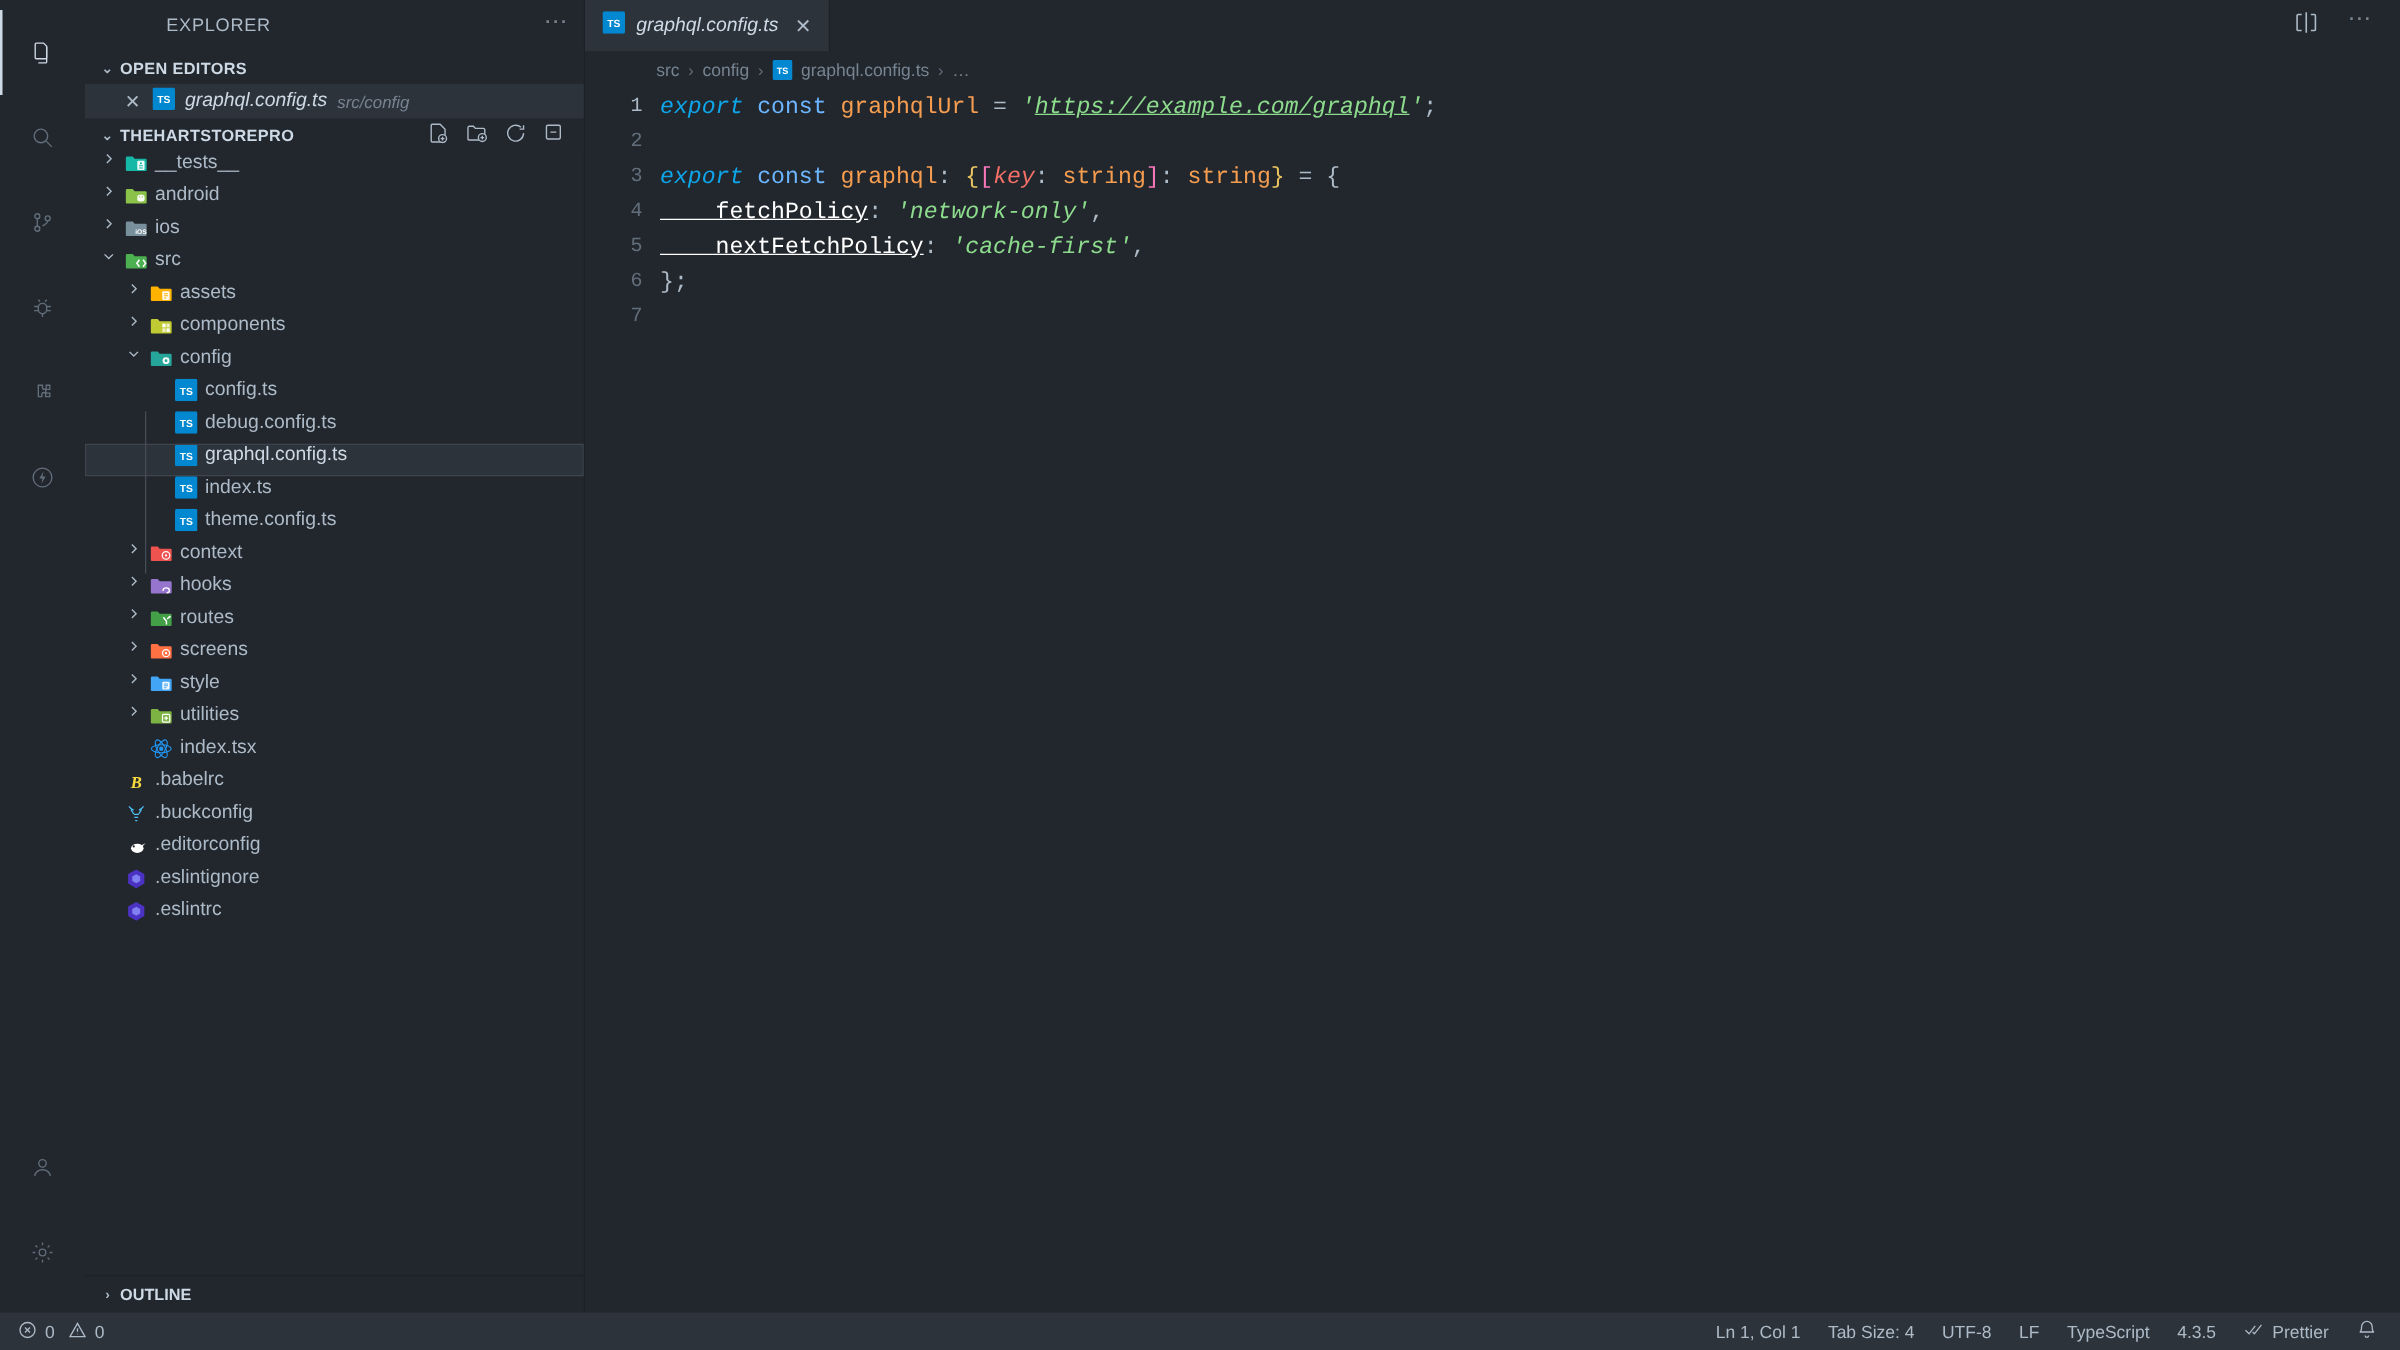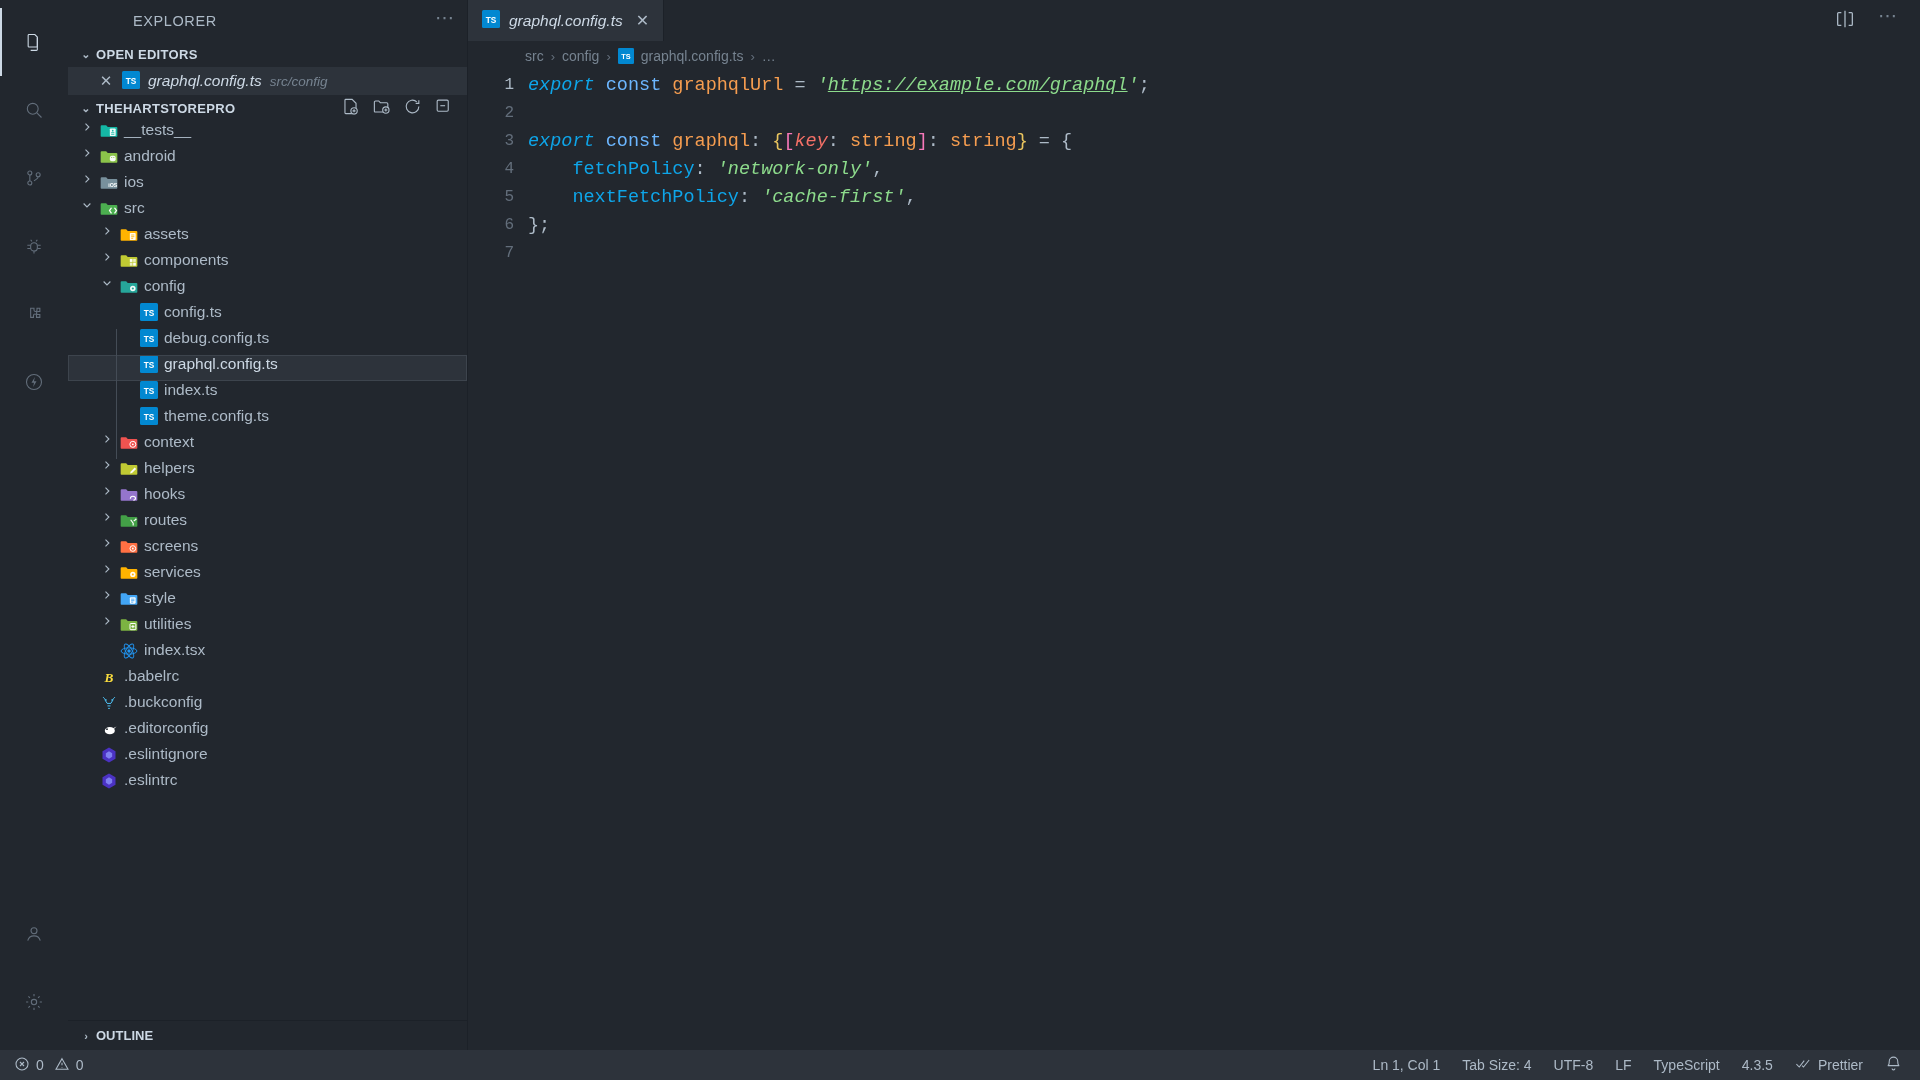--- a/index.html
+++ b/index.html
@@ -112,21 +112,21 @@
   .code-line { display: flex; height: 28px; align-items: center; font-size: 18.5px;
     font-family: "Liberation Mono", "DejaVu Sans Mono", monospace; }
   .lnum { width: 60px; flex: 0 0 60px; text-align: right; padding-right: 14px;
           color: #636e7b; font-size: 16px;
           font-family: "Liberation Mono", "DejaVu Sans Mono", monospace; }
   .lnum.cur { color: #adbac7; }
   .ltext { white-space: pre; }
   .kw-exp { color: #0ea5e9; font-style: italic; }
   .kw-const { color: #6cb6ff; }
   .ident  { color: #f69d50; }
-  .prop   { color: #0ea5e9; }
+  .prop   { color: #ffffff; text-decoration: underline; }
   .str    { color: #8ddb8c; font-style: italic; }
   .punct  { color: #adbac7; }
   .brace-y{ color: #eac55f; }
   .brace-p{ color: #f778ba; }
   .type   { color: #f69d50; }
   .param  { color: #f47067; font-style: italic; }
   .link   { color: #8ddb8c; font-style: italic; text-decoration: underline; }
 
   
   .statusbar {
@@ -411,32 +411,20 @@
               </svg>
             </span>
             <span class="tlabel">context</span>
           </div>
           <div class="trow" style="padding-left:30px">
             <span class="caret"><svg width="12" height="12" viewBox="0 0 16 16" fill="none" stroke="#adbac7" stroke-width="1.5">
                 <path d="M6 3.5L10.5 8 6 12.5"></path>
               </svg></span>
             <span class="ficon">
               <svg width="20" height="20" viewBox="0 0 24 24">
-                <path d="M2 6.2A1.2 1.2 0 0 1 3.2 5h5.4l1.9 2.1h10.3A1.2 1.2 0 0 1 22 8.3V18a1 1 0 0 1-1 1H3a1 1 0 0 1-1-1z" fill="#c0ca33"></path>
-                <path d="M13.4 17.4l.5-2.2 5-5 1.7 1.7-5 5z" fill="#ffffff" opacity=".95"></path>
-              </svg>
-            </span>
-            <span class="tlabel">helpers</span>
-          </div>
-          <div class="trow" style="padding-left:30px">
-            <span class="caret"><svg width="12" height="12" viewBox="0 0 16 16" fill="none" stroke="#adbac7" stroke-width="1.5">
-                <path d="M6 3.5L10.5 8 6 12.5"></path>
-              </svg></span>
-            <span class="ficon">
-              <svg width="20" height="20" viewBox="0 0 24 24">
                 <path d="M2 6.2A1.2 1.2 0 0 1 3.2 5h5.4l1.9 2.1h10.3A1.2 1.2 0 0 1 22 8.3V18a1 1 0 0 1-1 1H3a1 1 0 0 1-1-1z" fill="#9575cd"></path>
                 <path d="M13.6 16.6c0-2 1.4-3.1 3.1-3.1s3.1 1 3.1 2.5-1.3 2.2-2.6 2.2" fill="none" stroke="#ffffff" stroke-width="1.3"></path>
               </svg>
             </span>
             <span class="tlabel">hooks</span>
           </div>
           <div class="trow" style="padding-left:30px">
             <span class="caret"><svg width="12" height="12" viewBox="0 0 16 16" fill="none" stroke="#adbac7" stroke-width="1.5">
                 <path d="M6 3.5L10.5 8 6 12.5"></path>
               </svg></span>
@@ -454,33 +442,20 @@
                 <path d="M6 3.5L10.5 8 6 12.5"></path>
               </svg></span>
             <span class="ficon">
               <svg width="20" height="20" viewBox="0 0 24 24">
                 <path d="M2 6.2A1.2 1.2 0 0 1 3.2 5h5.4l1.9 2.1h10.3A1.2 1.2 0 0 1 22 8.3V18a1 1 0 0 1-1 1H3a1 1 0 0 1-1-1z" fill="#ff7043"></path>
                 <circle cx="16.6" cy="13.8" r="3.4" fill="none" stroke="#ffffff" stroke-width="1.2"></circle>
                 <circle cx="16.6" cy="13.8" r="1.1" fill="#ffffff"></circle>
               </svg>
             </span>
             <span class="tlabel">screens</span>
-          </div>
-          <div class="trow" style="padding-left:30px">
-            <span class="caret"><svg width="12" height="12" viewBox="0 0 16 16" fill="none" stroke="#adbac7" stroke-width="1.5">
-                <path d="M6 3.5L10.5 8 6 12.5"></path>
-              </svg></span>
-            <span class="ficon">
-              <svg width="20" height="20" viewBox="0 0 24 24">
-                <path d="M2 6.2A1.2 1.2 0 0 1 3.2 5h5.4l1.9 2.1h10.3A1.2 1.2 0 0 1 22 8.3V18a1 1 0 0 1-1 1H3a1 1 0 0 1-1-1z" fill="#ffb300"></path>
-                <circle cx="16.6" cy="13.7" r="3.2" fill="#ffffff" opacity=".95"></circle>
-                <circle cx="16.6" cy="13.7" r="1.2" fill="#ffb300"></circle>
-              </svg>
-            </span>
-            <span class="tlabel">services</span>
           </div>
           <div class="trow" style="padding-left:30px">
             <span class="caret"><svg width="12" height="12" viewBox="0 0 16 16" fill="none" stroke="#adbac7" stroke-width="1.5">
                 <path d="M6 3.5L10.5 8 6 12.5"></path>
               </svg></span>
             <span class="ficon">
               <svg width="20" height="20" viewBox="0 0 24 24">
                 <path d="M2 6.2A1.2 1.2 0 0 1 3.2 5h5.4l1.9 2.1h10.3A1.2 1.2 0 0 1 22 8.3V18a1 1 0 0 1-1 1H3a1 1 0 0 1-1-1z" fill="#42a5f5"></path>
                 <rect x="13" y="10" width="7" height="7.6" rx="1" fill="#ffffff" opacity=".95"></rect>
                 <path d="M14.5 12.2h4M14.5 14h4M14.5 15.8h2.6" stroke="#42a5f5" stroke-width="1"></path>

